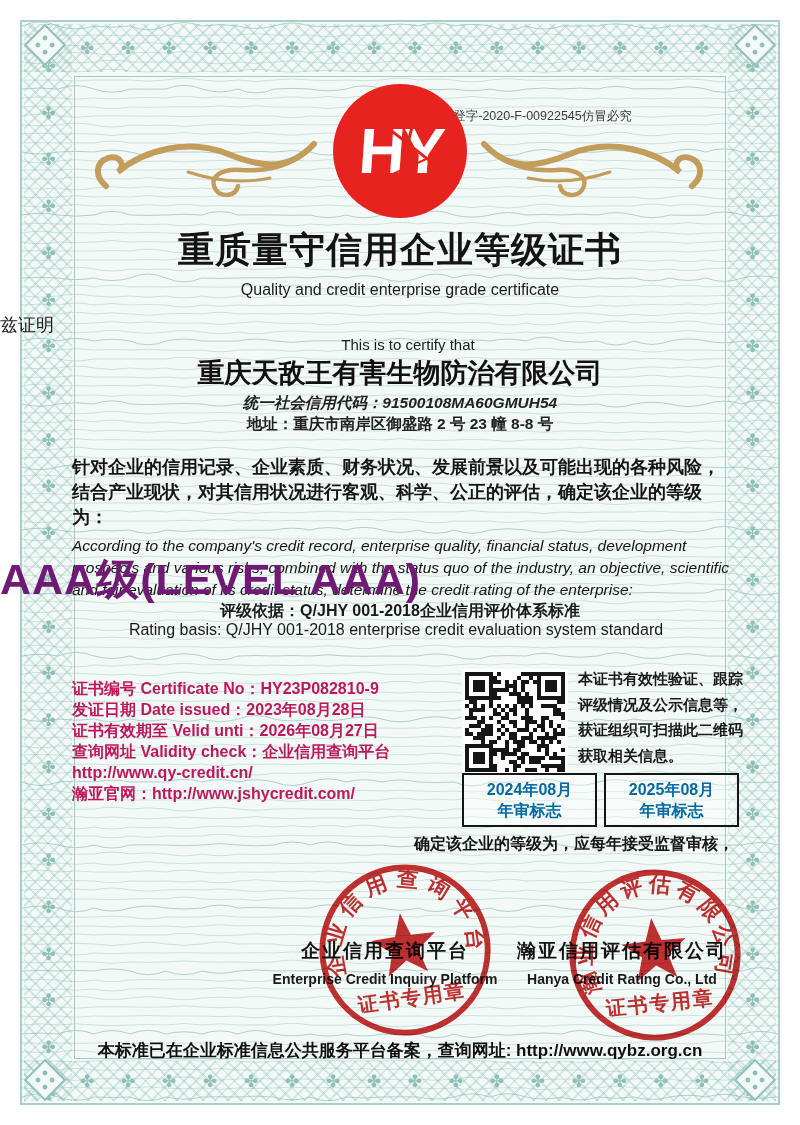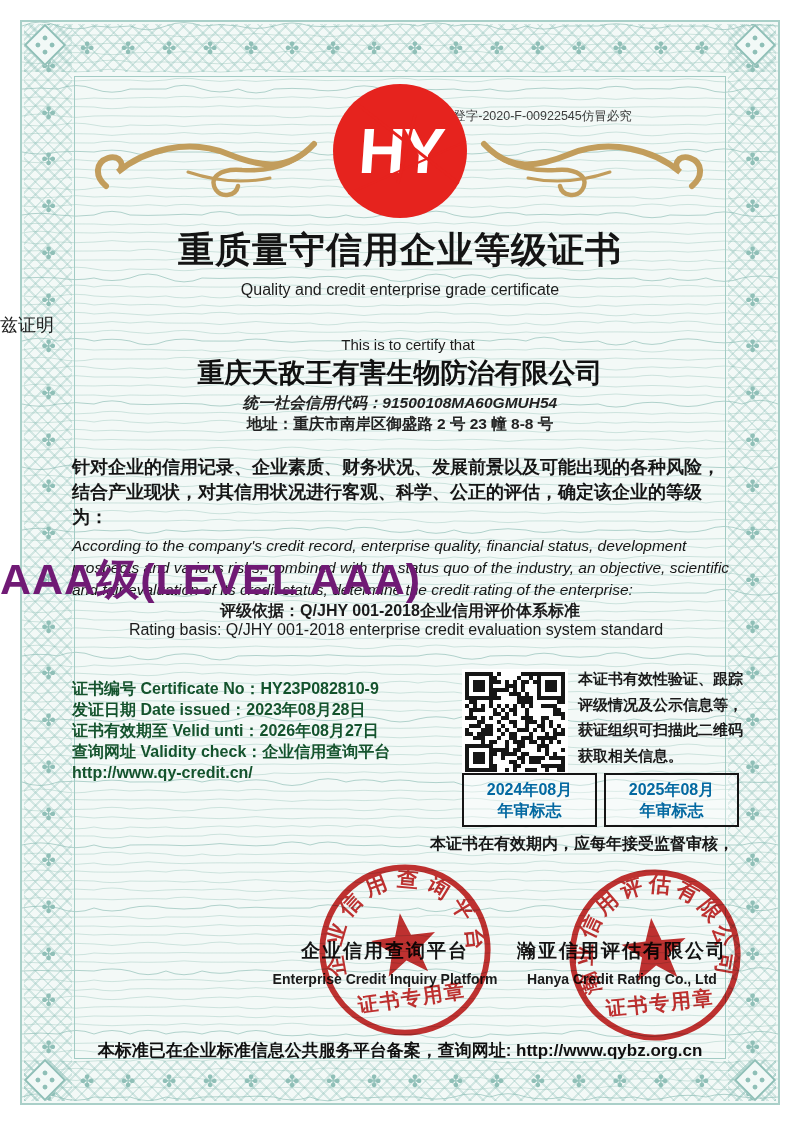--- a/index.html
+++ b/index.html
@@ -49,21 +49,21 @@
   .address{left:0;right:0;top:414px;text-align:center;font-size:15.5px;font-weight:600;color:#222;z-index:2;}
   
   .body-block{left:72px;width:658px;top:455px;z-index:2;}
   .body-zh{font-size:18px;font-weight:700;line-height:25px;color:#161616;}
   .body-en{margin-top:5px;font-size:15.5px;line-height:22px;color:#161616;font-style:italic;}
   .grade{left:0;right:0;top:551px;text-align:left;font-size:43px;font-weight:800;letter-spacing:1px;color:#701a75;z-index:2;}
   .rating-zh{left:0;right:0;top:601px;text-align:center;font-size:16px;font-weight:700;color:#1b1b1b;z-index:2;}
   .rating-en{left:0;right:8px;top:621px;text-align:center;font-size:16px;color:#1b1b1b;z-index:2;}
   
   .details{left:72px;top:678px;width:400px;z-index:2;}
-  .detail-line{font-size:16px;font-weight:700;line-height:21px;white-space:nowrap;color:#14532d;}
+  .detail-line{font-size:16px;font-weight:700;line-height:21px;white-space:nowrap;color:#be185d;}
   .qr{left:462px;top:669px;z-index:2;background:#fff;padding:3px;display:grid;grid-template-columns:repeat(25,4px);grid-auto-rows:4px;}
   .qr div{width:4px;height:4px;}
   .qr .b{background:#161616;}
   .qr-note{left:578px;top:666px;width:172px;font-size:15px;font-weight:600;line-height:25.5px;color:#1a1a1a;z-index:2;}
   .badge{top:773px;height:50px;width:131px;border:2.5px solid #151515;background:rgba(255,255,255,.35);z-index:2;
     display:flex;flex-direction:column;align-items:center;justify-content:center;gap:2px;}
   .badge div{font-size:16px;font-weight:700;color:#0369a1;line-height:1.2;}
   .badge0{left:462px;} .badge1{left:604px;}
   .supervision{right:66px;top:831px;text-align:right;font-size:16px;font-weight:700;line-height:25px;color:#161616;z-index:2;}
   
@@ -255,20 +255,21 @@
 <div class="abs grade">AAA级(LEVEL AAA)</div>
 <div class="abs rating-zh">评级依据：Q/JHY 001-2018企业信用评价体系标准</div>
 <div class="abs rating-en">Rating basis: Q/JHY 001-2018 enterprise credit evaluation system standard</div>
 
 <div class="abs details">
   <div class="detail-line">证书编号 Certificate No：HY23P082810-9</div>
   <div class="detail-line">发证日期 Date issued：2023年08月28日</div>
   <div class="detail-line">证书有效期至 Velid unti：2026年08月27日</div>
   <div class="detail-line">查询网址 Validity check：企业信用查询平台</div>
   <div class="detail-line">http://www.qy-credit.cn/</div>
+  <div class="detail-line">瀚亚官网：http://www.jshycredit.com/</div>
 </div>
 
 <div class="abs qr" id="qr">
     <div class="b"></div>
     <div class="b"></div>
     <div class="b"></div>
     <div class="b"></div>
     <div class="b"></div>
     <div class="b"></div>
     <div class="b"></div>
@@ -896,21 +897,21 @@
 <div class="abs badge badge0">
   <div>2024年08月</div>
   <div>年审标志</div>
 </div>
 <div class="abs badge badge1">
   <div>2025年08月</div>
   <div>年审标志</div>
 </div>
 
 <div class="abs supervision">
-  <div>本证书在有效期内，应每年接受监督审核，</div>
+  <div>确定该企业的等级为，应每年接受监督审核，</div>
 </div>
 
 <div class="abs org org-0">
   <div class="org-zh">企业信用查询平台</div>
   <div class="org-en">Enterprise Credit Inquiry Platform</div>
 </div>
 <div class="abs org org-1">
   <div class="org-zh">瀚亚信用评估有限公司</div>
   <div class="org-en">Hanya Credit Rating Co., Ltd</div>
 </div>

